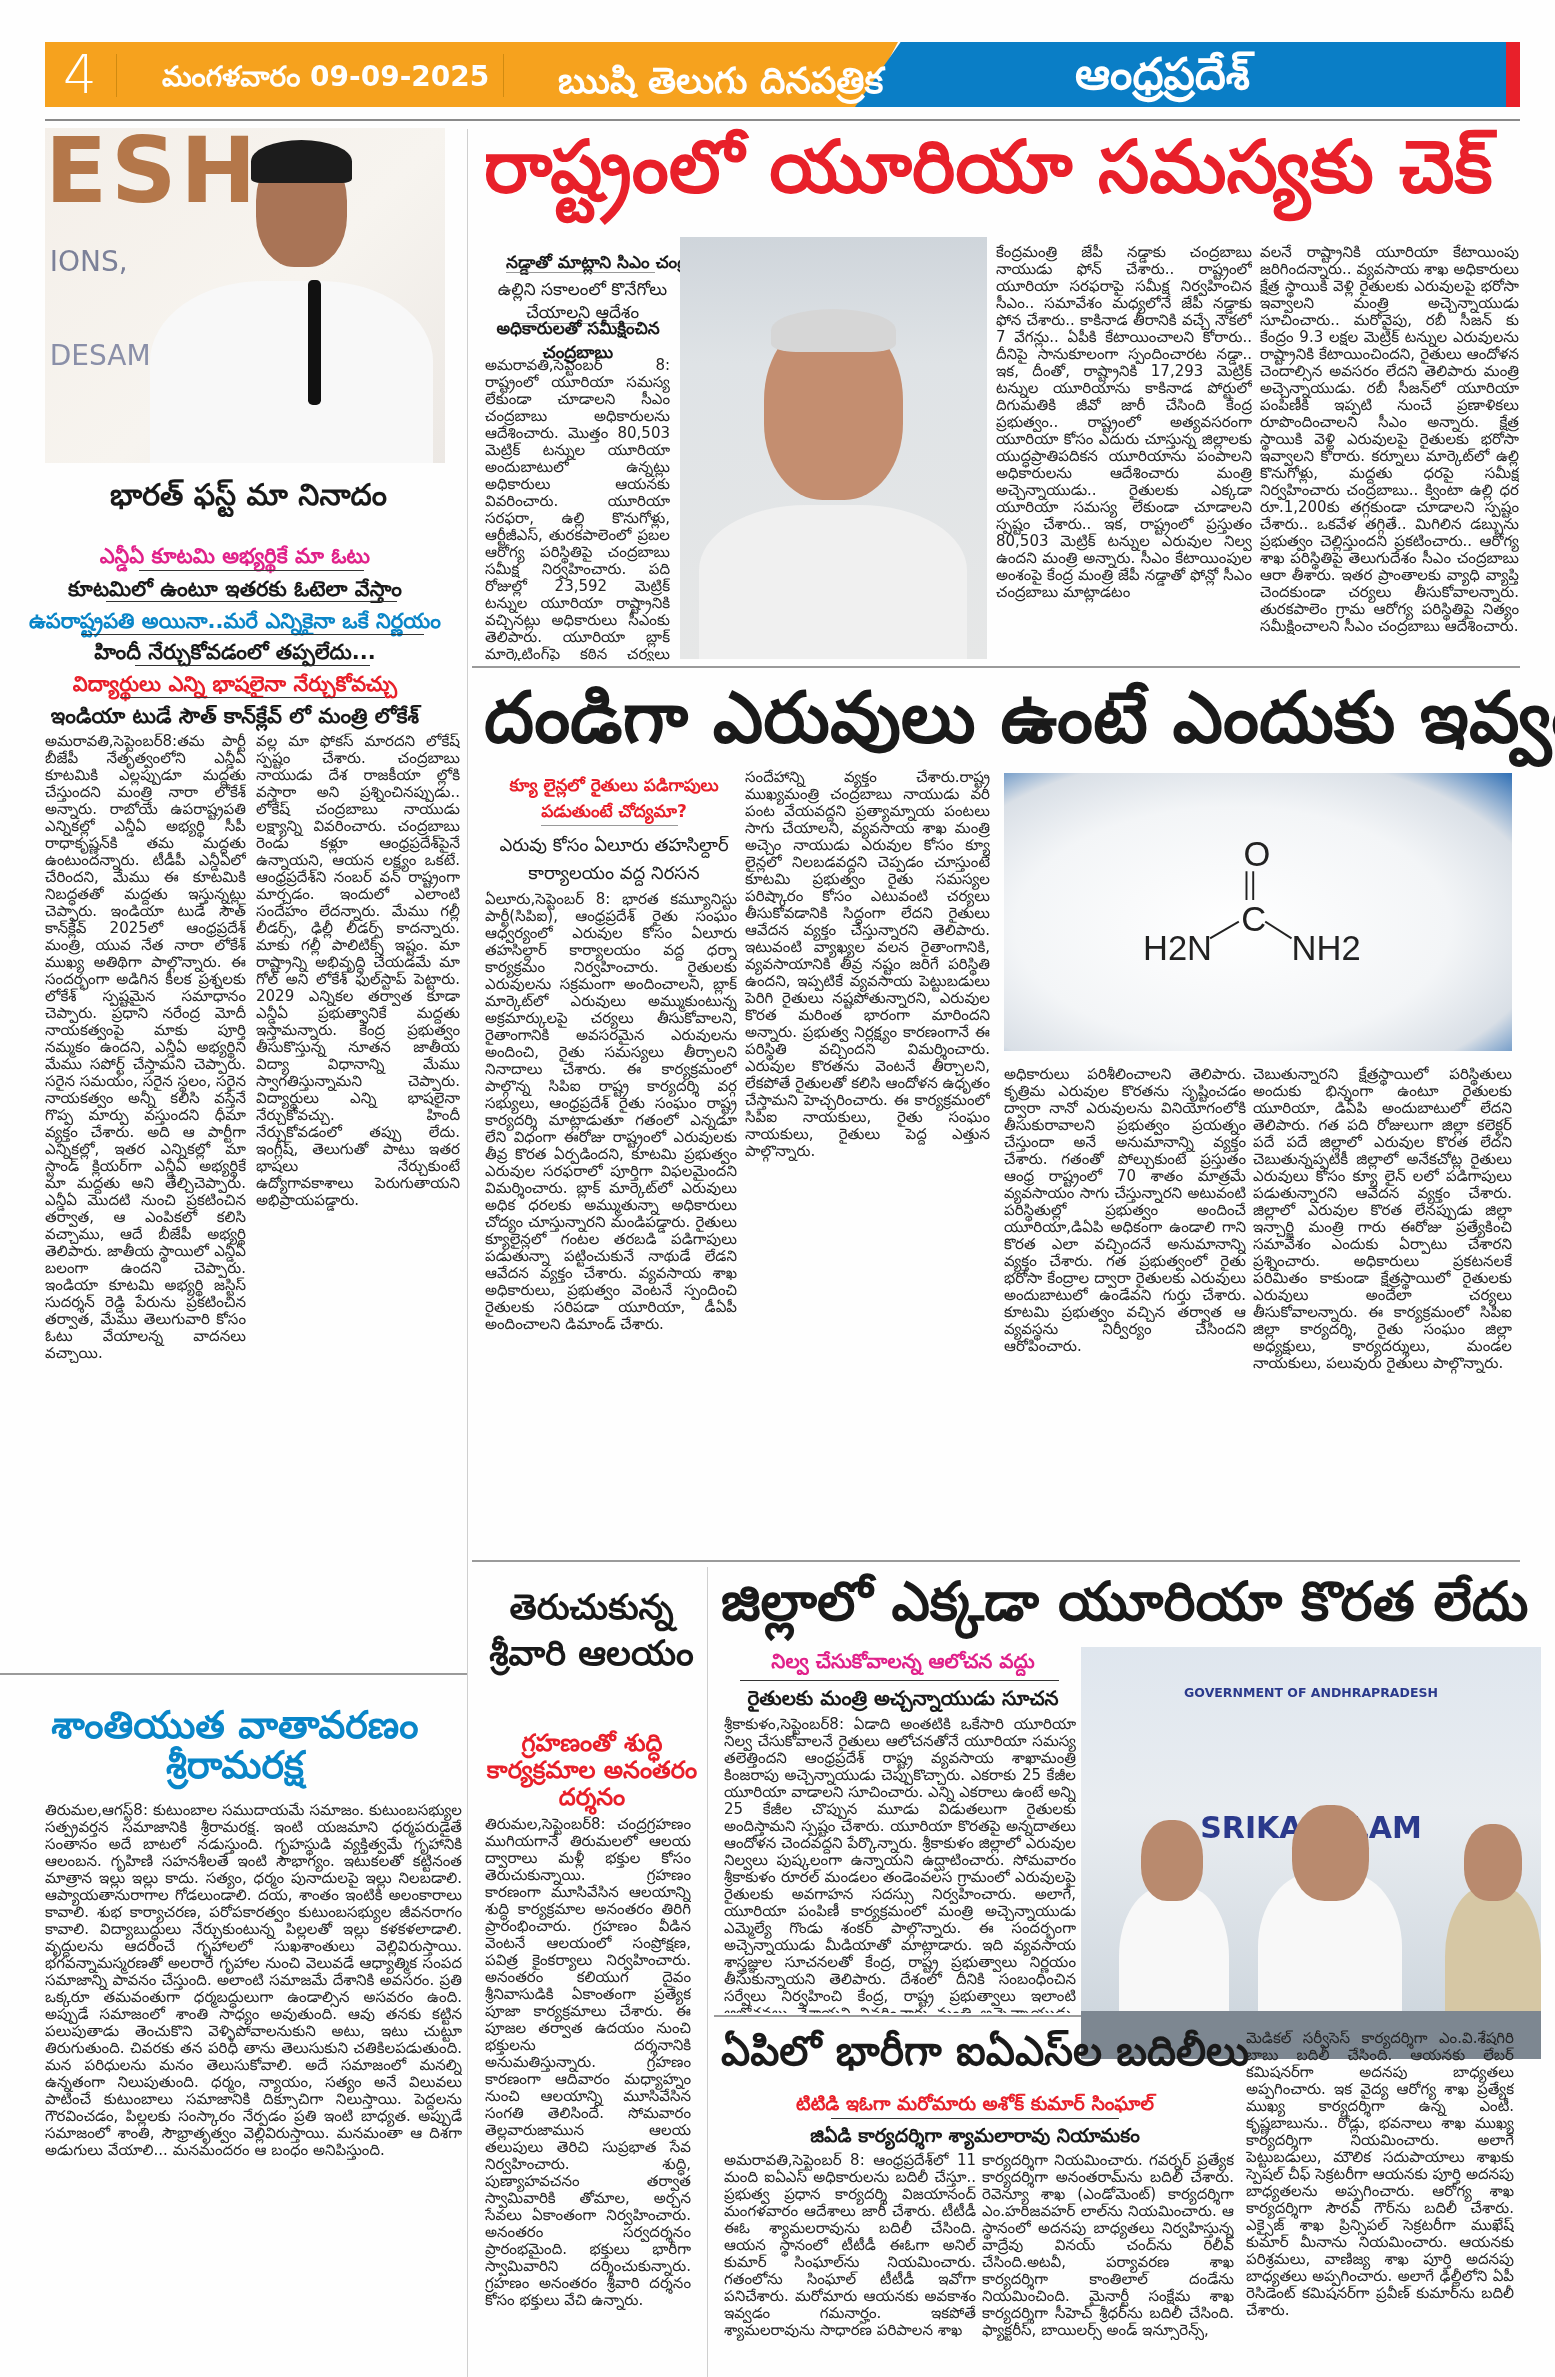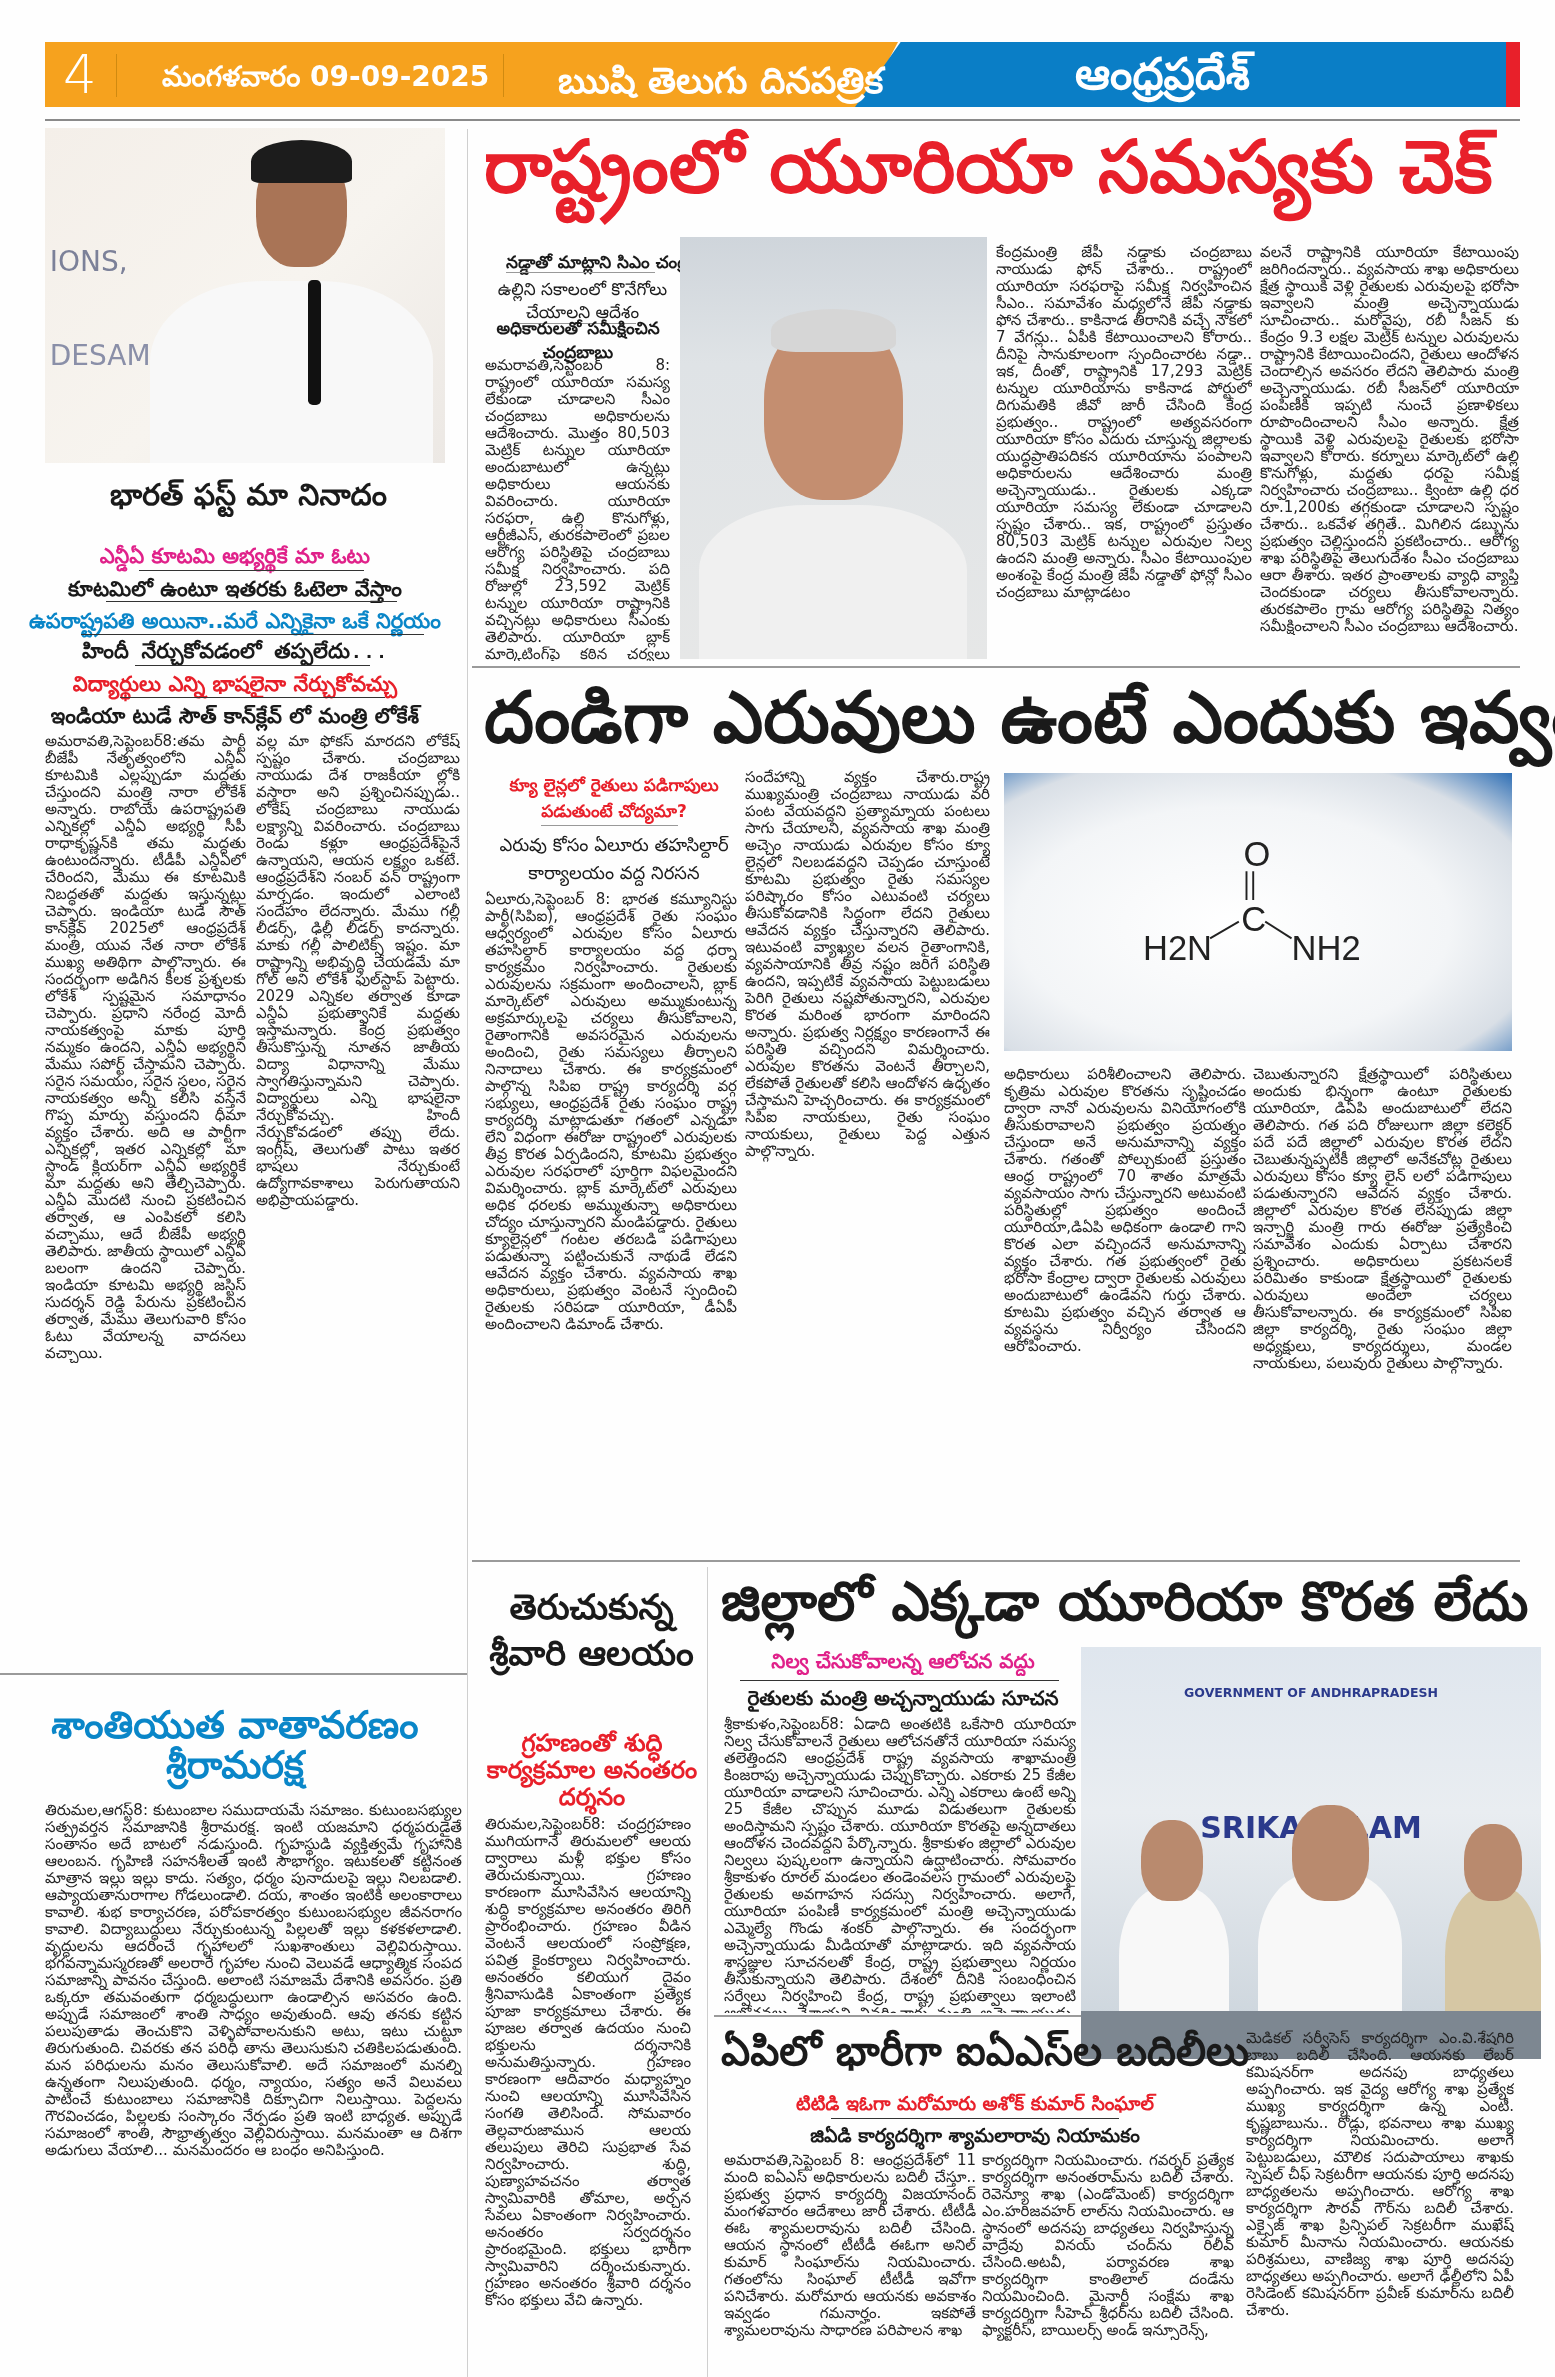--- a/index.html
+++ b/index.html
@@ -61,37 +61,38 @@
 <div class="mh-rule"></div>
 
 <div class="vrule" style="left:467px; top:129px; height:2248px;"></div>
 <div class="hrule" style="left:472px; top:666px; width:1048px;"></div>
 <div class="hrule" style="left:472px; top:1560px; width:1048px;"></div>
 <div class="hrule" style="left:0px; top:1673px; width:467px;"></div>
 <div class="vrule" style="left:707px; top:1567px; height:810px;"></div>
 <div class="hrule" style="left:714px; top:2015px; width:681px;"></div>
 
 <div class="photo photo-lokesh" style="left:45px; top:128px; width:400px; height:335px;">
+  <div class="abs" style="left:0; top:-9.6px; font-size:91px; font-weight:bold; color:#b4774a; letter-spacing:3.8px;">ESH</div>
   <div class="abs" style="left:4.8px; top:117px; font-size:28px; color:#7c8199;">IONS,</div>
   <div class="abs" style="left:4.8px; top:211px; font-size:28px; color:#8a8fa8;">DESAM</div>
   <div class="shirt" style="left:105px; top:153px; width:283px; height:201px;"></div>
   <div class="face" style="left:211px; top:19px; width:91px; height:120px; background:#a97456;"></div>
   <div class="abs" style="left:206px; top:12px; width:101px; height:43px; background:#1c1c1c; border-radius:50% 50% 10% 10%;"></div>
   <div class="abs" style="left:263px; top:152px; width:12.5px; height:125px; background:#111; border-radius:4.8px;"></div>
 </div>
 
 <div class="headline center" style="position:absolute; left:28px; top:479px; width:441px; font-size:30px;">భారత్ ఫస్ట్ మా నినాదం</div>
 
 <div class="abs center" style="left: 14.4px; top: 544px; width: 441px; font-size: 21px; font-weight: bold; color: rgb(224, 33, 138);">ఎన్డీఏ కూటమి అభ్యర్థికే మా ఓటు</div>
 <div class="thin" style="left:139px; top:570px; width:225px;"></div>
 <div class="abs center" style="left: 14.4px; top: 577px; width: 441px; font-size: 21px; font-weight: bold; color: rgb(26, 26, 26);">కూటమిలో ఉంటూ ఇతరకు ఓటెలా వేస్తాం</div>
 <div class="thin" style="left:106px; top:601px; width:291px;"></div>
 <div class="abs center" style="left: 14.4px; top: 609px; width: 441px; font-size: 21px; font-weight: bold; color: rgb(10, 134, 200);">ఉపరాష్ట్రపతి అయినా..మరే ఎన్నికైనా ఒకే నిర్ణయం</div>
 <div class="thin" style="left:81px; top:634px; width:343px;"></div>
-<div class="abs center" style="left: 14.4px; top: 640px; width: 441px; font-size: 21px; font-weight: bold; color: rgb(26, 26, 26); font-family: Liberation Mono, monospace;">హిందీ నేర్చుకోవడంలో తప్పలేదు...</div>
+<div class="abs center" style="left: 14.4px; top: 640px; width: 441px; font-size: 21px; font-weight: bold; color: rgb(26, 26, 26);">హిందీ నేర్చుకోవడంలో తప్పలేదు...</div>
 <div class="thin" style="left:135px; top:665px; width:235px;"></div>
 <div class="abs center" style="left: 14.4px; top: 672px; width: 441px; font-size: 21px; font-weight: bold; color: rgb(232, 32, 42);">విద్యార్థులు ఎన్ని భాషలైనా నేర్చుకోవచ్చు</div>
 <div class="thin" style="left:120px; top:697px; width:265px;"></div>
 <div class="abs center" style="left: 14.4px; top: 704px; width: 441px; font-size: 21px; font-weight: bold; color: rgb(26, 26, 26);">ఇండియా టుడే సౌత్ కాన్‌క్లేవ్ లో మంత్రి లోకేశ్</div>
 
 <div class="col body-text small" style="left:45px; top:733px; width:201px; height:935px;">అమరావతి,సెప్టెంబర్8:తమ పార్టీ బీజేపీ నేతృత్వంలోని ఎన్డీఏ కూటమికి ఎల్లప్పుడూ మద్దతు చేస్తుందని మంత్రి నారా లోకేశ్ అన్నారు. రాబోయే ఉపరాష్ట్రపతి ఎన్నికల్లో ఎన్డీఏ అభ్యర్థి సీపీ రాధాకృష్ణన్‌కి తమ మద్దతు ఉంటుందన్నారు. టీడీపీ ఎన్డీఏలో చేరిందని, మేము ఈ కూటమికి నిబద్ధతతో మద్దతు ఇస్తున్నట్లు చెప్పారు. ఇండియా టుడే సౌత్ కాన్‌క్లేవ్ 2025లో ఆంధ్రప్రదేశ్ మంత్రి, యువ నేత నారా లోకేశ్ ముఖ్య అతిథిగా పాల్గొన్నారు. ఈ సందర్భంగా అడిగిన కీలక ప్రశ్నలకు లోకేశ్ స్పష్టమైన సమాధానం చెప్పారు. ప్రధాని నరేంద్ర మోదీ నాయకత్వంపై మాకు పూర్తి నమ్మకం ఉందని, ఎన్డీఏ అభ్యర్థిని మేము సపోర్ట్ చేస్తామని చెప్పారు. సరైన సమయం, సరైన స్థలం, సరైన నాయకత్వం అన్నీ కలిసి వస్తేనే గొప్ప మార్పు వస్తుందని ధీమా వ్యక్తం చేశారు. అది ఆ పార్టీగా ఎన్నికల్లో, ఇతర ఎన్నికల్లో మా స్టాండ్ క్లియర్‌గా ఎన్డీఏ అభ్యర్థికే మా మద్దతు అని తేల్చిచెప్పారు. ఎన్డీఏ మొదటి నుంచి ప్రకటించిన తర్వాత, ఆ ఎంపికలో కలిసి వచ్చాము, ఆదే బీజేపీ అభ్యర్థి తెలిపారు. జాతీయ స్థాయిలో ఎన్డీఏ బలంగా ఉందని చెప్పారు. ఇండియా కూటమి అభ్యర్థి జస్టిస్ సుదర్శన్ రెడ్డి పేరును ప్రకటించిన తర్వాత, మేము తెలుగువారి కోసం ఓటు వేయాలన్న వాదనలు వచ్చాయి.</div>
 <div class="col body-text small" style="left:256px; top:733px; width:204px; height:935px;">వల్ల మా ఫోకస్ మారదని లోకేష్ స్పష్టం చేశారు. చంద్రబాబు నాయుడు దేశ రాజకీయా ల్లోకి వస్తారా అని ప్రశ్నించినప్పుడు.. లోకేష్ చంద్రబాబు నాయుడు లక్ష్యాన్ని వివరించారు. చంద్రబాబు రెండు కళ్లూ ఆంధ్రప్రదేశ్‌పైనే ఉన్నాయని, ఆయన లక్ష్యం ఒకటే. ఆంధ్రప్రదేశ్‌ని నంబర్ వన్ రాష్ట్రంగా మార్చడం. ఇందులో ఎలాంటి సందేహం లేదన్నారు. మేము గల్లీ లీడర్స్, ఢిల్లీ లీడర్స్ కాదన్నారు. మాకు గల్లీ పాలిటిక్స్ ఇష్టం. మా రాష్ట్రాన్ని అభివృద్ధి చేయడమే మా గోల్ అని లోకేశ్ ఫుల్‌స్టాప్ పెట్టారు. 2029 ఎన్నికల తర్వాత కూడా ఎన్డీఏ ప్రభుత్వానికే మద్దతు ఇస్తామన్నారు. కేంద్ర ప్రభుత్వం తీసుకొస్తున్న నూతన జాతీయ విద్యా విధానాన్ని మేము స్వాగతిస్తున్నామని చెప్పారు. విద్యార్థులు ఎన్ని భాషలైనా నేర్చుకోవచ్చు. హిందీ నేర్చుకోవడంలో తప్పు లేదు. ఇంగ్లీష్, తెలుగుతో పాటు ఇతర భాషలు నేర్చుకుంటే ఉద్యోగావకాశాలు పెరుగుతాయని అభిప్రాయపడ్డారు.</div>
 
 <div class="headline center" style="position: absolute; left: 14.4px; top: 1706px; width: 441px; font-size: 38px; color: rgb(10, 134, 200);">శాంతియుత వాతావరణం శ్రీరామరక్ష</div>
 <div class="col body-text small" style="left:45px; top:1802px; width:417px; height:573px;">తిరుమల,ఆగస్ట్8: కుటుంబాల సముదాయమే సమాజం. కుటుంబసభ్యుల సత్ప్రవర్తన సమాజానికి శ్రీరామరక్ష. ఇంటి యజమాని ధర్మపరుడైతే సంతానం అదే బాటలో నడుస్తుంది. గృహస్థుడి వ్యక్తిత్వమే గృహానికి ఆలంబన. గృహిణి సహనశీలతే ఇంటి సౌభాగ్యం. ఇటుకలతో కట్టినంత మాత్రాన ఇల్లు ఇల్లు కాదు. సత్యం, ధర్మం పునాదులపై ఇల్లు నిలబడాలి. ఆప్యాయతానురాగాల గోడలుండాలి. దయ, శాంతం ఇంటికి అలంకారాలు కావాలి. శుభ కార్యాచరణ, పరోపకారత్వం కుటుంబసభ్యుల జీవనరాగం కావాలి. విద్యాబుద్ధులు నేర్చుకుంటున్న పిల్లలతో ఇల్లు కళకళలాడాలి. వృద్ధులను ఆదరించే గృహాలలో సుఖశాంతులు వెల్లివిరుస్తాయి. భగవన్నామస్మరణతో అలరారే గృహాల నుంచి వెలువడే ఆధ్యాత్మిక సంపద సమాజాన్ని పావనం చేస్తుంది. అలాంటి సమాజమే దేశానికి అవసరం. ప్రతి ఒక్కరూ తమవంతుగా ధర్మబద్ధులుగా ఉండాల్సిన అసవరం ఉంది. అప్పుడే సమాజంలో శాంతి సాధ్యం అవుతుంది. ఆవు తనకు కట్టిన పలుపుతాడు తెంచుకొని వెళ్ళిపోవాలనుకుని అటు, ఇటు చుట్టూ తిరుగుతుంది. చివరకు తన పరిధి తాను తెలుసుకుని చతికిలపడుతుంది. మన పరిధులను మనం తెలుసుకోవాలి. అదే సమాజంలో మనల్ని ఉన్నతంగా నిలుపుతుంది. ధర్మం, న్యాయం, సత్యం అనే విలువలు పాటించే కుటుంబాలు సమాజానికి దిక్సూచిగా నిలుస్తాయి. పెద్దలను గౌరవించడం, పిల్లలకు సంస్కారం నేర్పడం ప్రతి ఇంటి బాధ్యత. అప్పుడే సమాజంలో శాంతి, సౌభ్రాతృత్వం వెల్లివిరుస్తాయి. మనమంతా ఆ దిశగా అడుగులు వేయాలి... మనమందరం ఆ బంధం అనిపిస్తుంది.</div>

